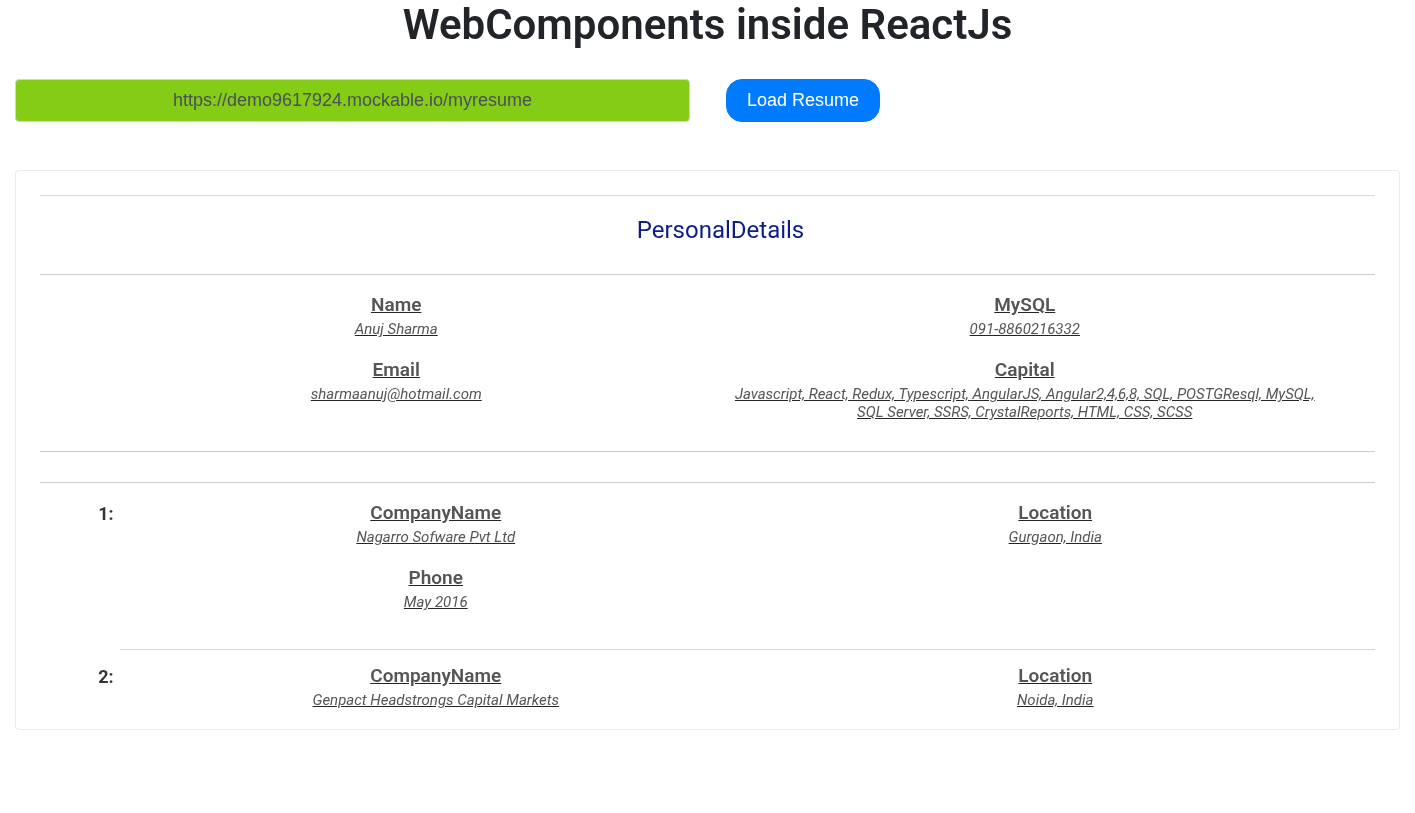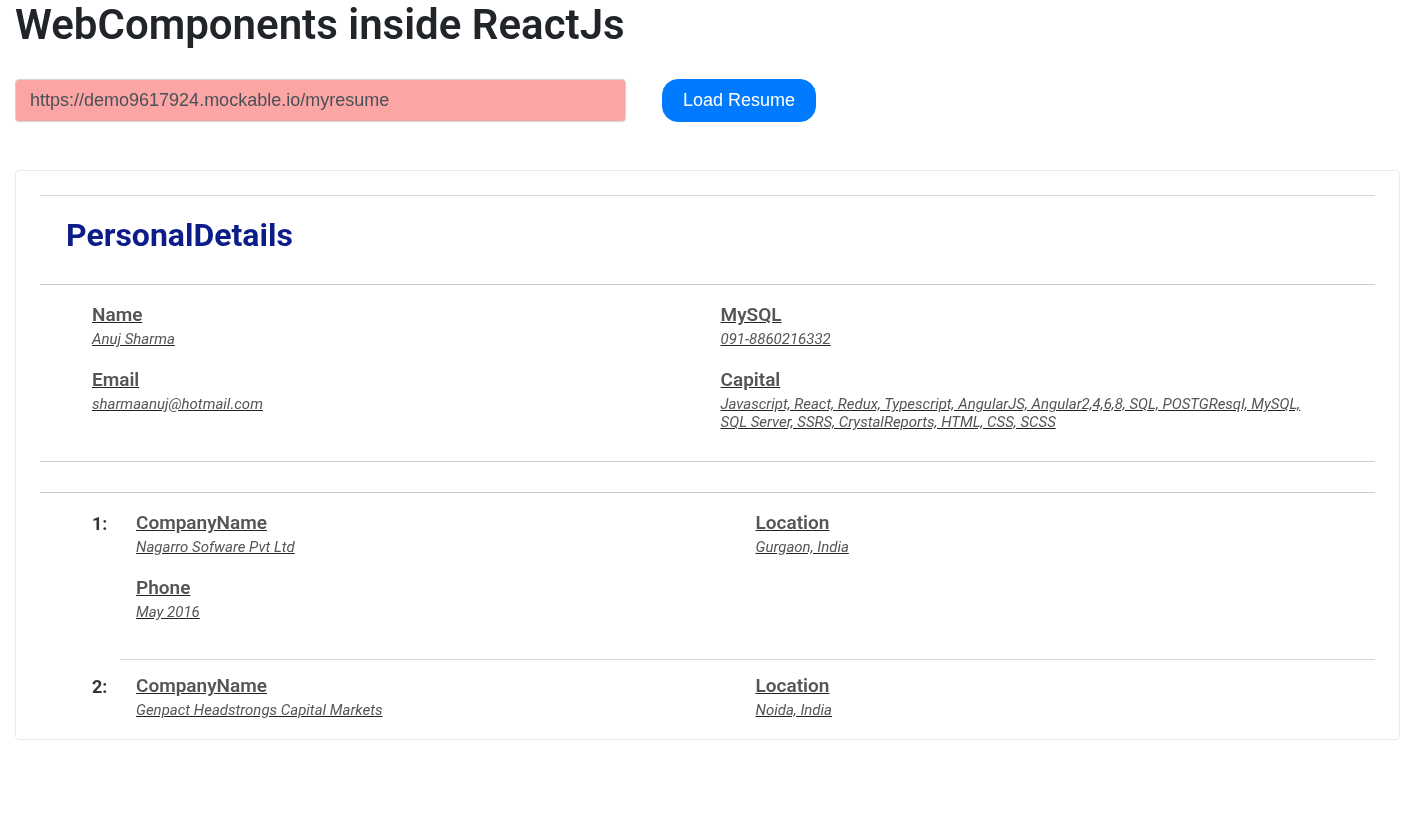--- a/index.html
+++ b/index.html
@@ -1,65 +1,66 @@
 <!DOCTYPE html>
 <html><head>
   <meta charset="utf-8">
   <style>
     * {
       box-sizing: border-box;
       margin: 0;
       padding: 0;
+      text-align: center;
     }
     body {
       font-family: "Segoe UI", -apple-system, BlinkMacSystemFont, Roboto, "Helvetica Neue", Arial, sans-serif;
       background: #ffffff;
       color: #212529;
       padding: 0 15px;
     }
     h1 {
       font-size: 42px;
       font-weight: 600;
       margin-bottom: 30px;
       color: #212529;
     }
     .input-row {
       display: flex;
       gap: 36px;
       align-items: center;
       margin-bottom: 48px;
     }
     .url-input {
-      width: 611px;
+      width: 675px;
       padding: 10px 14px;
       font-size: 18px;
       border: 1px solid #ced4da;
       border-radius: 4px;
       color: #495057;
-      background: #fca5a5;
+      background: #84cc16;
     }
     .btn-primary {
       padding: 10px 20px;
       font-size: 18px;
       font-weight: 400;
       background: #007bff;
       color: #fff;
       border: 1px solid #007bff;
       border-radius: 16px;
       cursor: pointer;
     }
     .card {
       border: 1px solid rgba(0,0,0,0.08);
       border-radius: 4px;
       padding: 24px 24px 0 24px;
       margin: 0 0 30px 0;
     }
     .section-title {
-      font-size: 32px;
-      font-weight: 700;
+      font-size: 24px;
+      font-weight: 400;
       color: #0c1d8a;
       margin: 10px 0 0 26px;
     }
     .hr-top {
       border: none;
       border-top: 1px solid rgba(0,0,0,0.15);
       background: linear-gradient(to right, rgba(0,0,0,0.25), rgba(0,0,0,0.05));
       height:1px;
       margin-bottom: 20px;
     }

